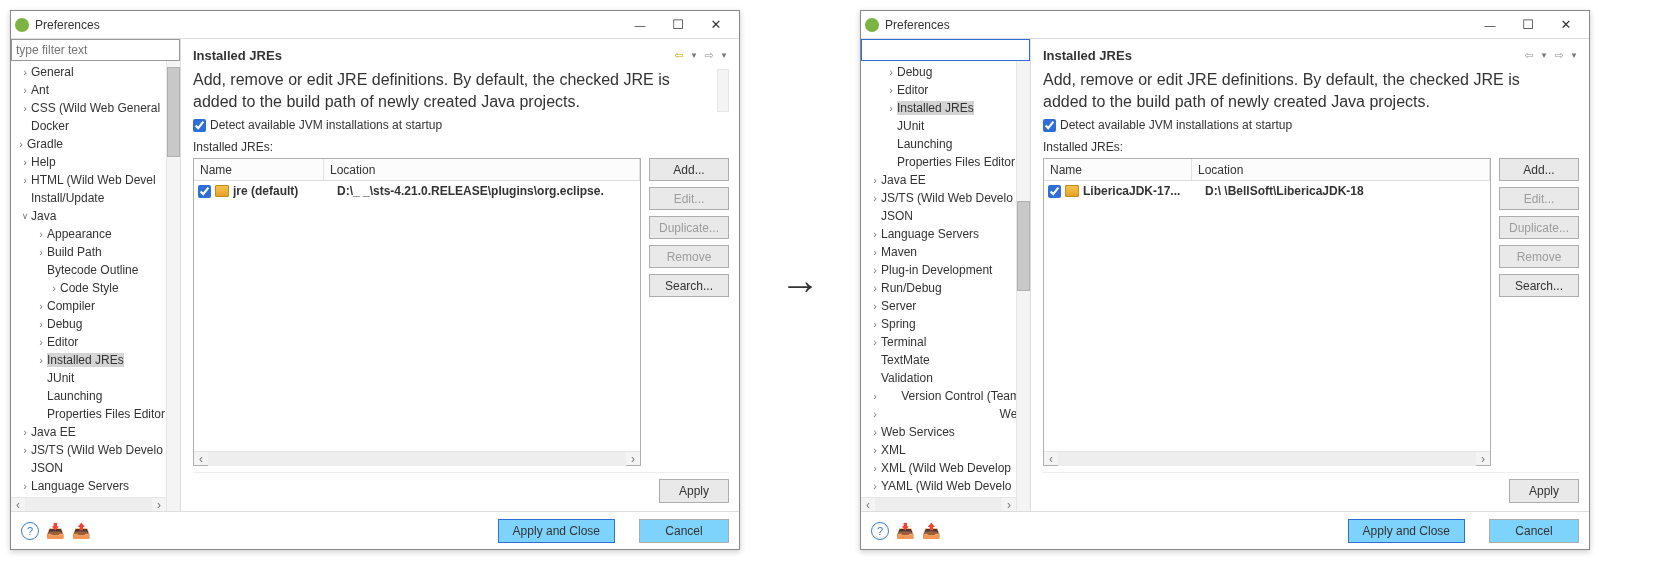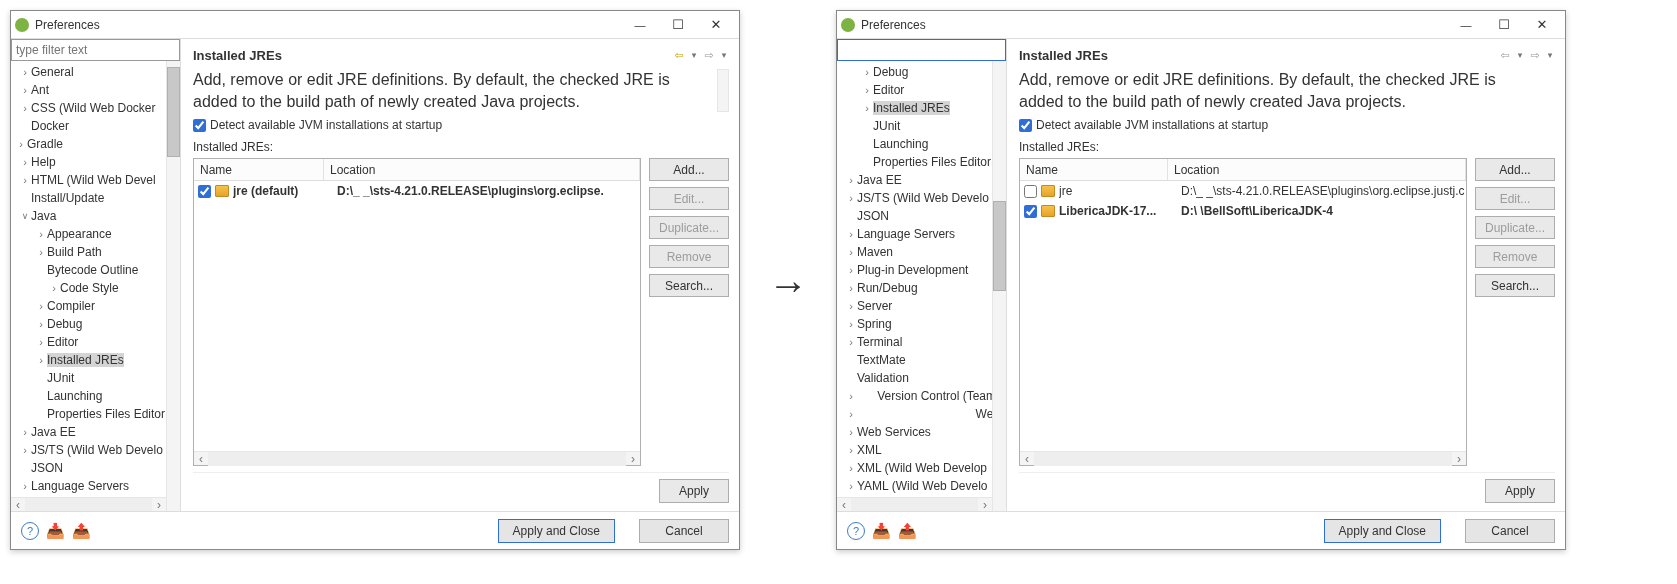--- a/index.html
+++ b/index.html
@@ -1,17 +1,17 @@
 <!DOCTYPE html>
 <html><head>
 <meta charset="utf-8">
 <style>
   * { box-sizing: border-box; margin: 0; padding: 0; font-family: "Segoe UI", Tahoma, sans-serif; }
   body { background: #fff; font-size: 12px; color: #333; }
-  .stage { display: flex; align-items: center; gap: 28px; padding: 10px; }
+  .stage { display: flex; align-items: center; gap: 40px; padding: 10px; }
   .window {
     width: 730px; height: 540px; border: 1px solid #888;
     display: flex; flex-direction: column; background: #fff;
     box-shadow: 0 2px 6px rgba(0,0,0,.2);
   }
   .titlebar {
     height: 28px; display: flex; align-items: center; padding: 0 4px;
     border-bottom: 1px solid #ddd; background: #fff;
   }
   .titlebar .t-icon { width:14px; height:14px; border-radius:7px; background:#7cb342; margin-right:6px;}
@@ -82,21 +82,21 @@
     background:#e9e9e9; font-size:12px; display:flex; align-items:center; justify-content:center;
   }
   .footer {
     height:38px; border-top:1px solid #ddd; display:flex; align-items:center; padding:0 10px; gap:8px;
   }
   .foot-ic { width:18px; height:18px; display:flex; align-items:center; justify-content:center; font-size:13px;}
   .foot-ic.help { border:1.5px solid #3b7cc5; color:#3b7cc5; border-radius:9px; font-size:11px;}
   .foot-ic.imp, .foot-ic.exp { color:#3b7cc5; font-size:15px;}
   .footer .spacer { flex:1;}
   .main-btn {
-    height:24px; min-width:90px; padding:0 14px; background:#e5e5e5; border:1px solid #adadad;
+    height:24px; min-width:90px; padding:0 14px; background:#7dd3fc; border:1px solid #adadad;
     font-size:12px; display:flex; align-items:center; justify-content:center;
   }
   .main-btn.primary { border:1.5px solid #2f6ed6; }
   .arrow-between { font-size:40px; font-weight:600; }
 </style>
 </head>
 <body>
 
 <div class="stage">
 
@@ -116,21 +116,21 @@
               <div class="tree-item col" style="padding-left: 8px;">
                 <span class="ar"></span>
                 <span class="lbl">General</span>
               </div>
               <div class="tree-item col" style="padding-left: 8px;">
                 <span class="ar"></span>
                 <span class="lbl">Ant</span>
               </div>
               <div class="tree-item col" style="padding-left: 8px;">
                 <span class="ar"></span>
-                <span class="lbl">CSS (Wild Web Docker</span>
+                <span class="lbl">CSS (Wild Web General</span>
               </div>
               <div class="tree-item none" style="padding-left: 8px;">
                 <span class="ar"></span>
                 <span class="lbl">Docker</span>
               </div>
               <div class="tree-item col" style="padding-left: 4px;">
                 <span class="ar"></span>
                 <span class="lbl">Gradle</span>
               </div>
               <div class="tree-item col" style="padding-left: 8px;">
@@ -424,30 +424,24 @@
         </label>
         <div class="sub-label">Installed JREs:</div>
         <div class="jre-row">
           <div class="jre-table">
             <div class="jre-head">
               <div class="hc name" style="width:148px">Name</div>
               <div class="hc loc">Location</div>
             </div>
             <div class="jre-body-area" id="jre-rows-right">
                 <div class="jre-row-item">
-                  <input type="checkbox" style="">
-                  <span class="jre-ic"></span>
-                  <span class="jre-name" style="width: 116px;">jre</span>
-                  <span class="jre-loc">D:\_       _\sts-4.21.0.RELEASE\plugins\org.eclipse.justj.c</span>
-                </div>
-                <div class="jre-row-item">
                   <input type="checkbox" checked="" style="">
                   <span class="jre-ic"></span>
                   <span class="jre-name" style="width: 116px; font-weight: 700;">LibericaJDK-17...</span>
-                  <span class="jre-loc" style="font-weight: 700;">D:\       \BellSoft\LibericaJDK-4</span>
+                  <span class="jre-loc" style="font-weight: 700;">D:\       \BellSoft\LibericaJDK-18</span>
                 </div>
               </div>
             <div class="jre-hscroll">
                 <div class="hscroll-left">‹</div>
                 <div class="hscroll-track"></div>
                 <div class="hscroll-right">›</div>
               </div>
           </div>
           <div class="btn-col">
             <div class="btn">Add...</div>

